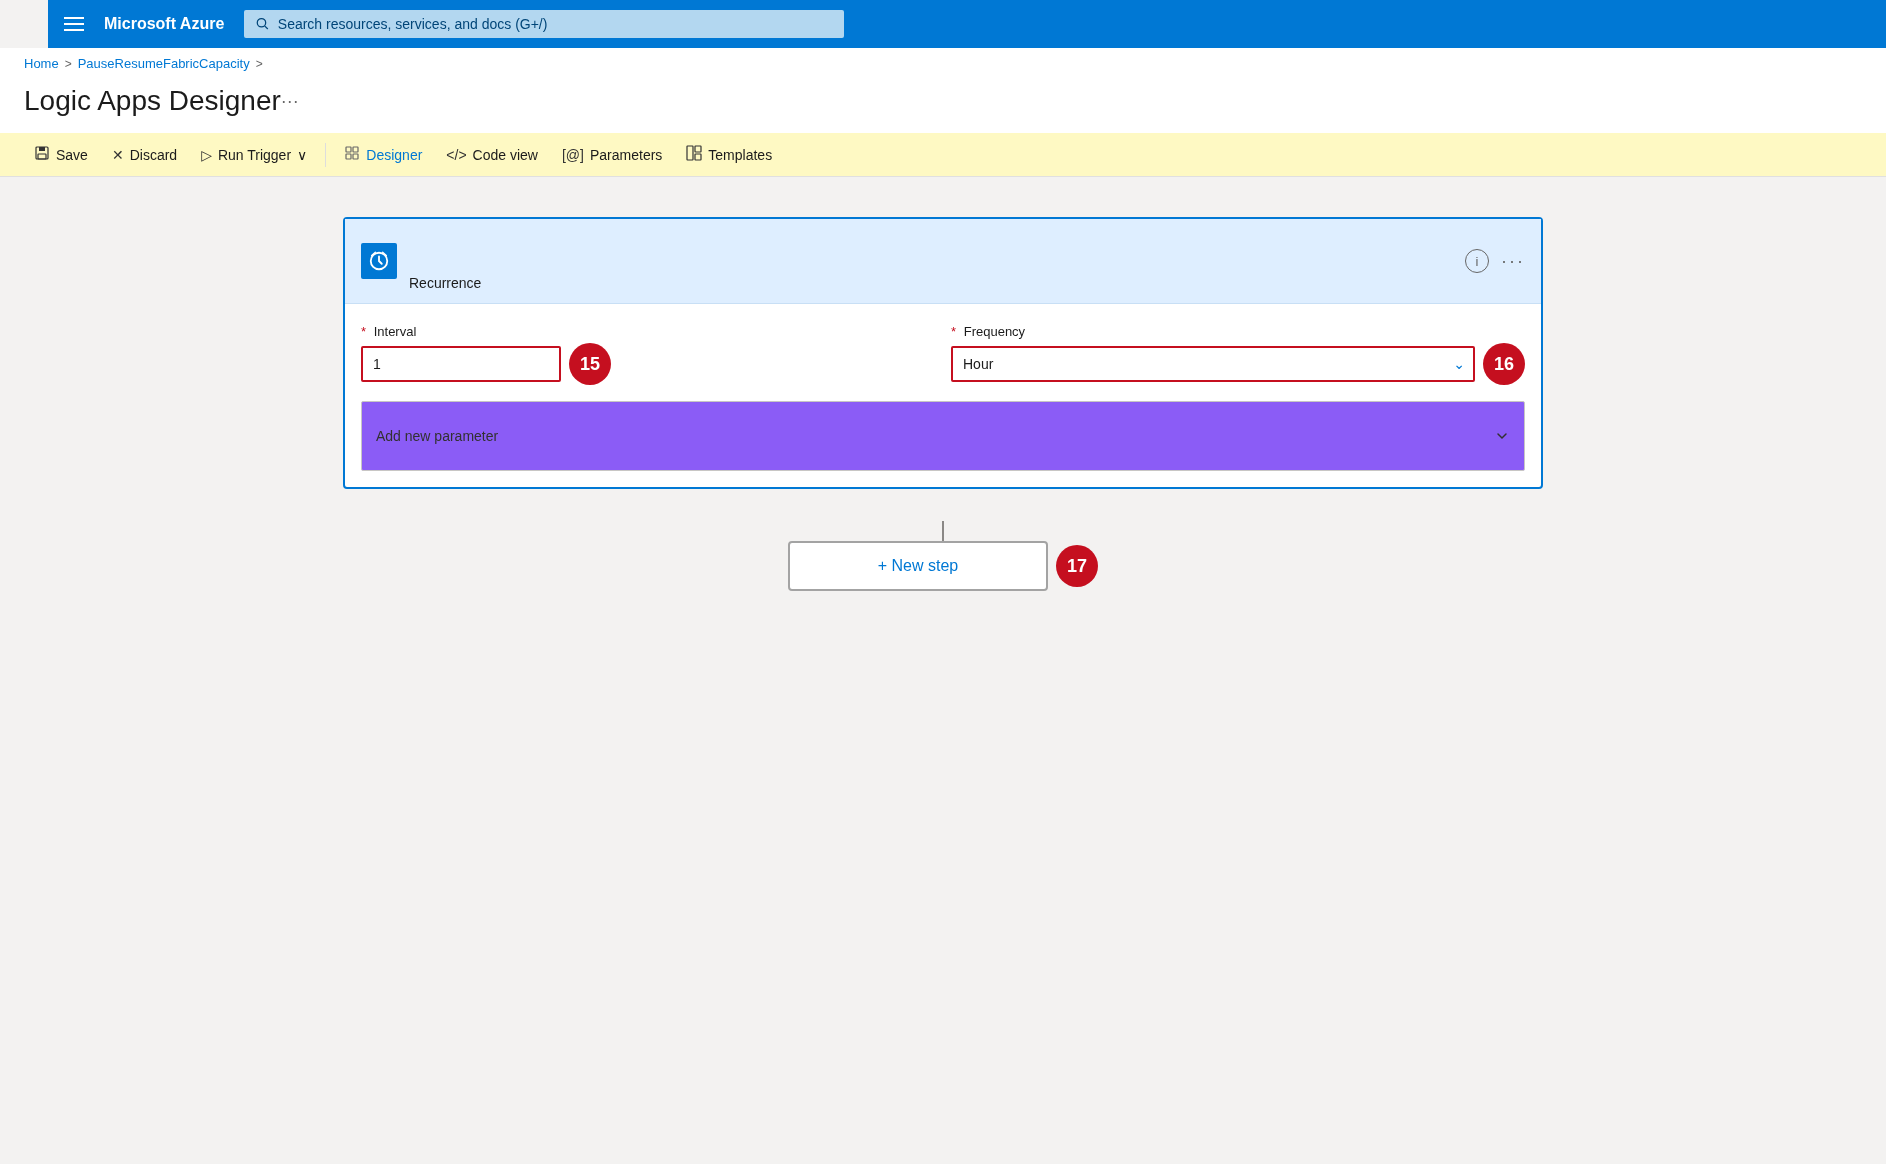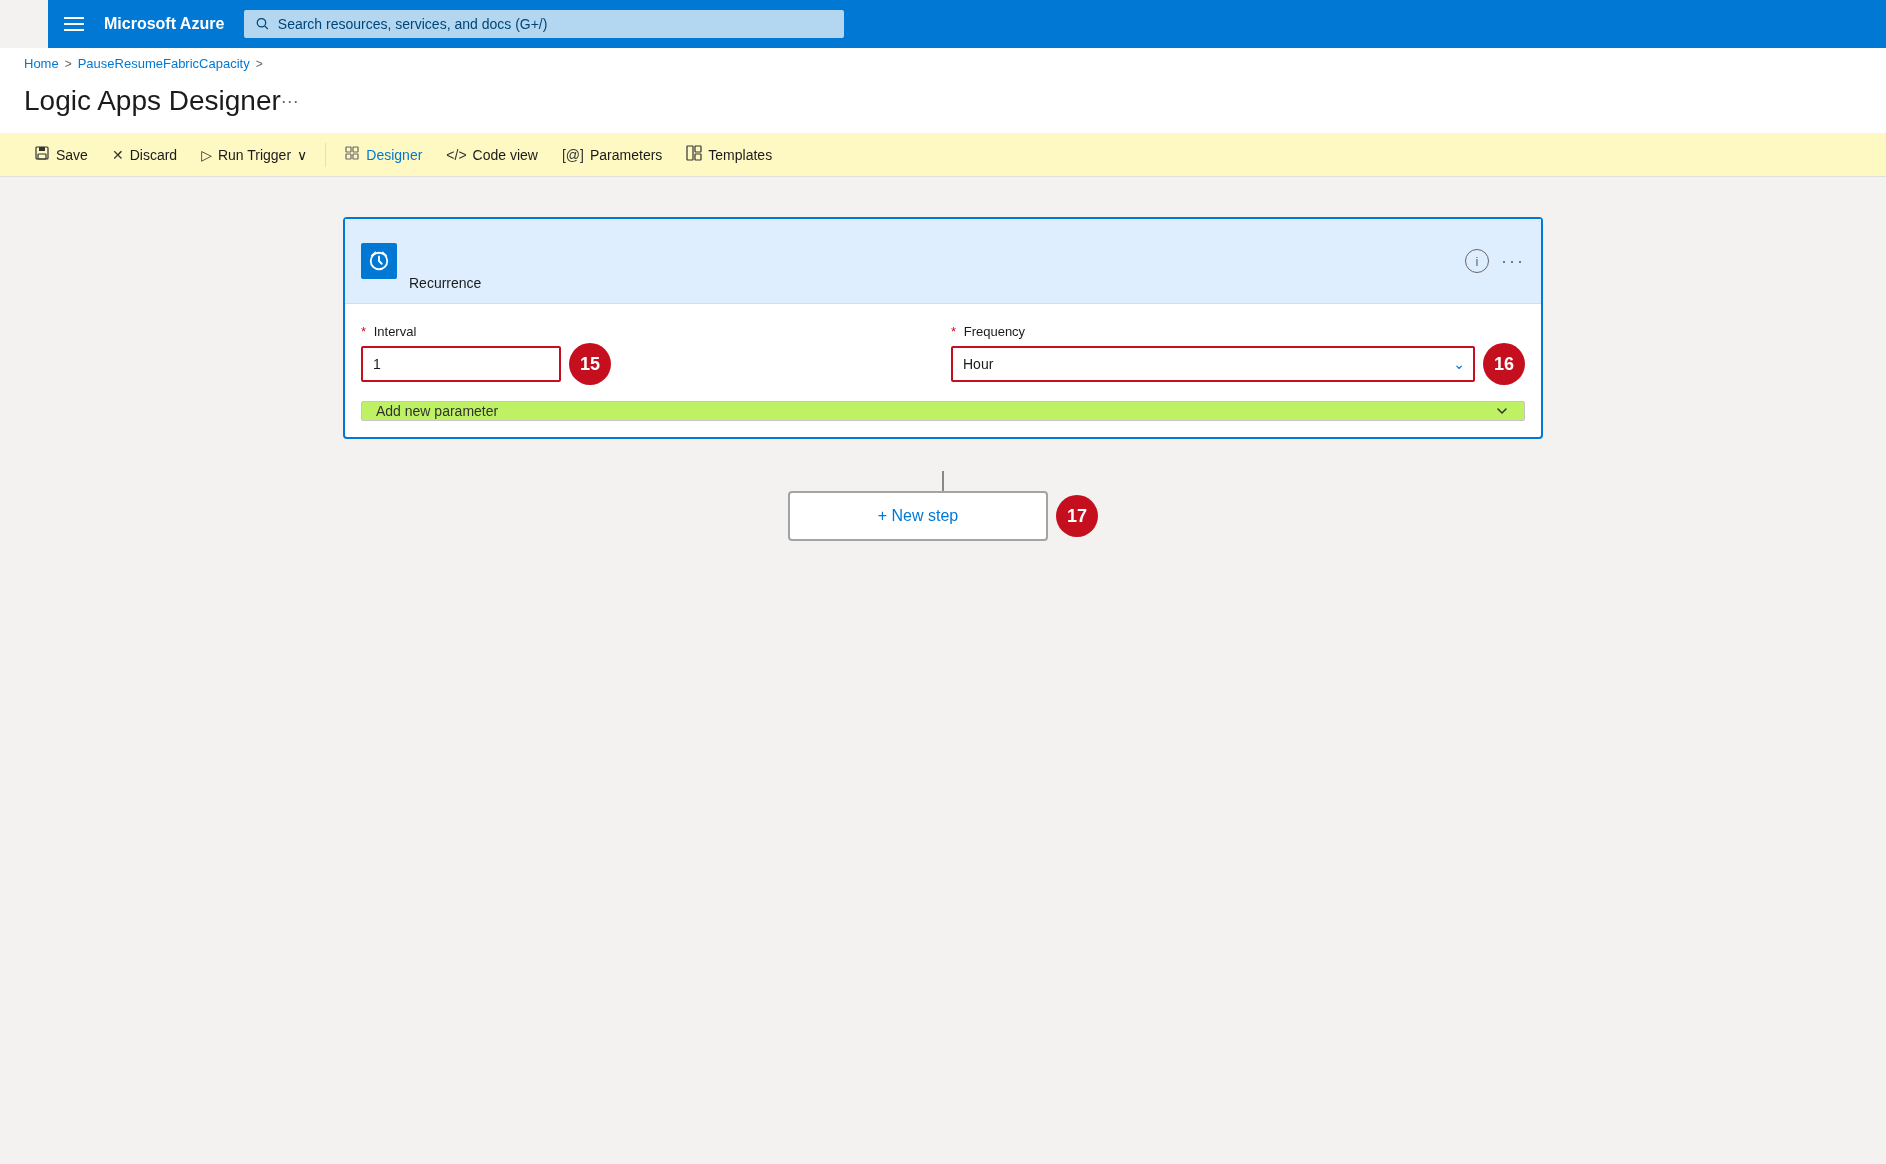--- a/index.html
+++ b/index.html
@@ -249,23 +249,23 @@
       font-size: 14px;
     }
 
     
     .add-param-row {
       border: 1px solid #c8c6c4;
       border-radius: 2px;
       display: flex;
       align-items: center;
       justify-content: space-between;
-      padding: 1px 14px;
-      cursor: pointer;
-      background: #bef264;
+      padding: 26px 14px;
+      cursor: pointer;
+      background: #8b5cf6;
       gap: 16px;
     }
     .add-param-text {
       font-size: 14px;
       color: #323130;
     }
 
     
     .new-step-area {
       margin-top: 32px;

